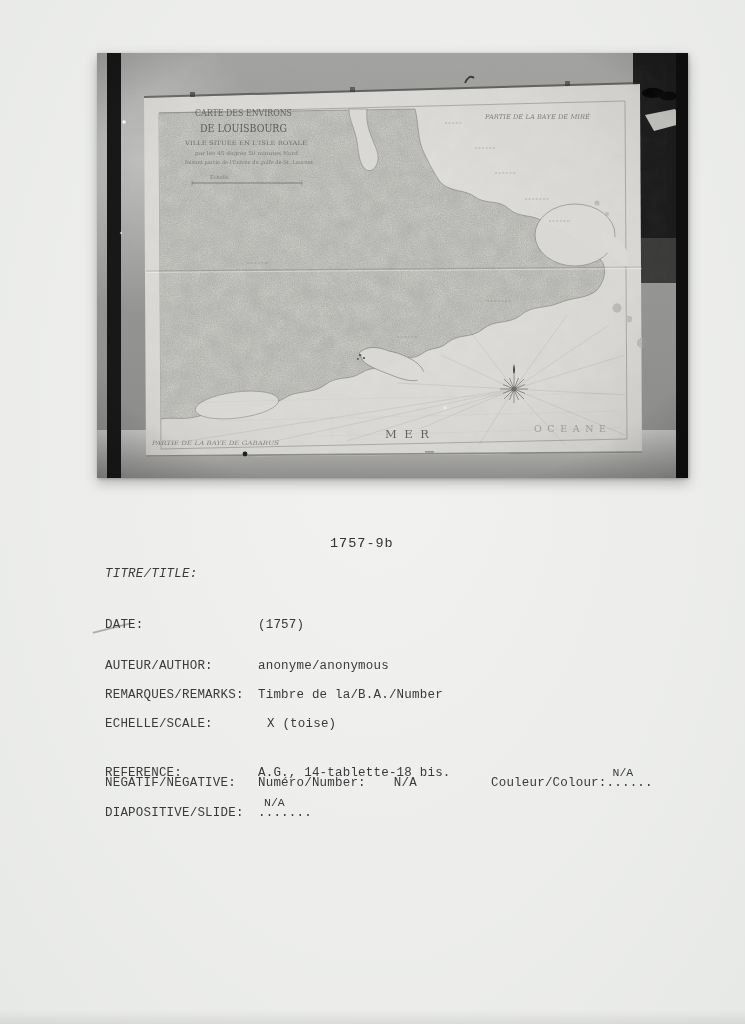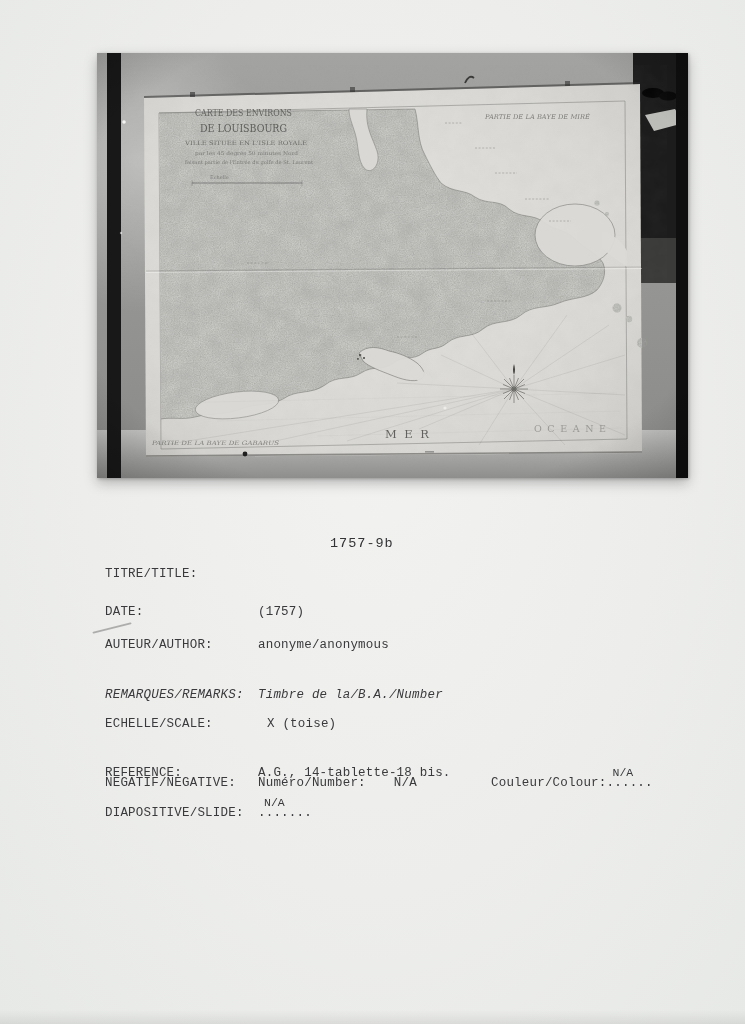--- a/index.html
+++ b/index.html
@@ -246,37 +246,37 @@
       <rect x="0" y="0" width="591" height="425" fill="url(#vign)"></rect>
     </svg>
   </div>
 
   <div class="catalog">
 
     <div class="refnum">1757-9b</div>
 
     <div class="pencil-mark"></div>
 
-    <div class="row" style="top:567px;">
+    <div class="row" style="top:567px;font-style:italic;">
       <span class="label">TITRE/TITLE:</span>
       <span class="value title-lines">
       </span>
     </div>
 
-    <div class="row" style="top:605px;">
+    <div class="row" style="top:618px;">
       <span class="label">DATE:</span>
       <span class="value">(1757)</span>
     </div>
 
-    <div class="row" style="top:638px;font-family:Liberation Mono, monospace;">
+    <div class="row" style="top:659px;font-family:Liberation Mono, monospace;">
       <span class="label">AUTEUR/AUTHOR:</span>
       <span class="value">anonyme/anonymous</span>
     </div>
 
-    <div class="row" style="top:688px;font-style:italic;">
+    <div class="row" style="top:688px;">
       <span class="label">REMARQUES/REMARKS:</span>
       <span class="value">Timbre de la/B.A./Number</span>
     </div>
 
     <div class="row" style="top:717px;">
       <span class="label">ECHELLE/SCALE:</span>
       <span class="value indent">X (toise)</span>
     </div>
 
     <div class="row" style="top:746px;margin-top:20px;">

